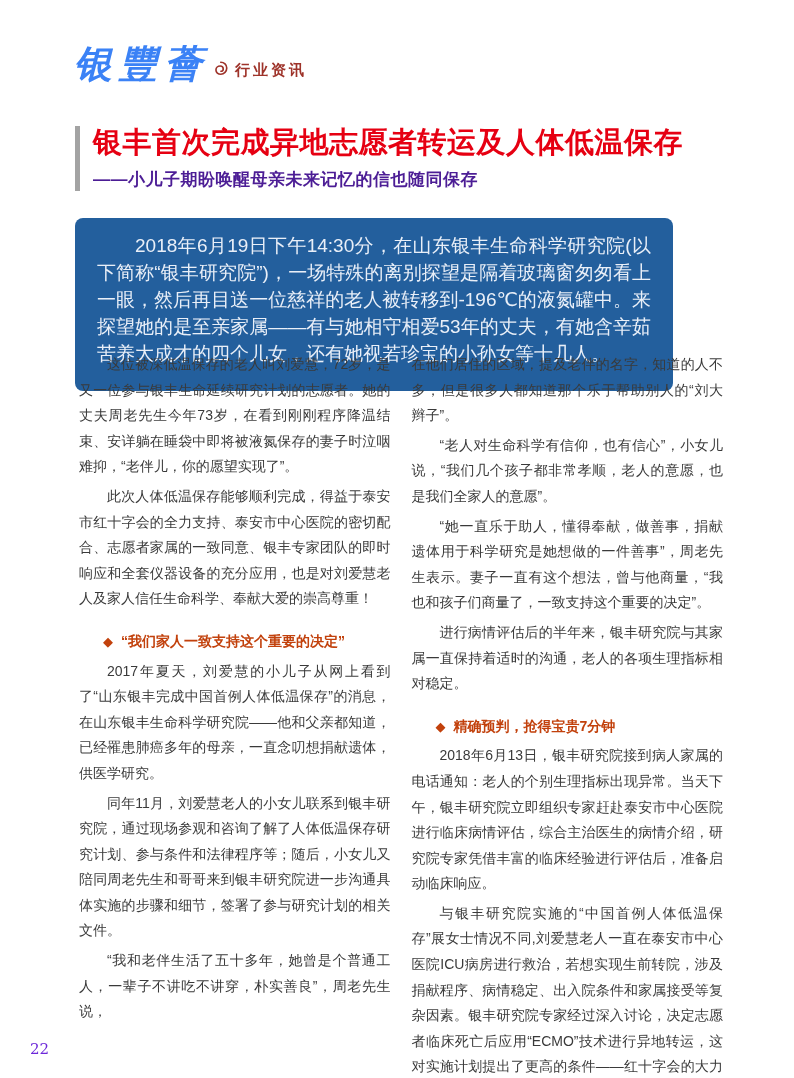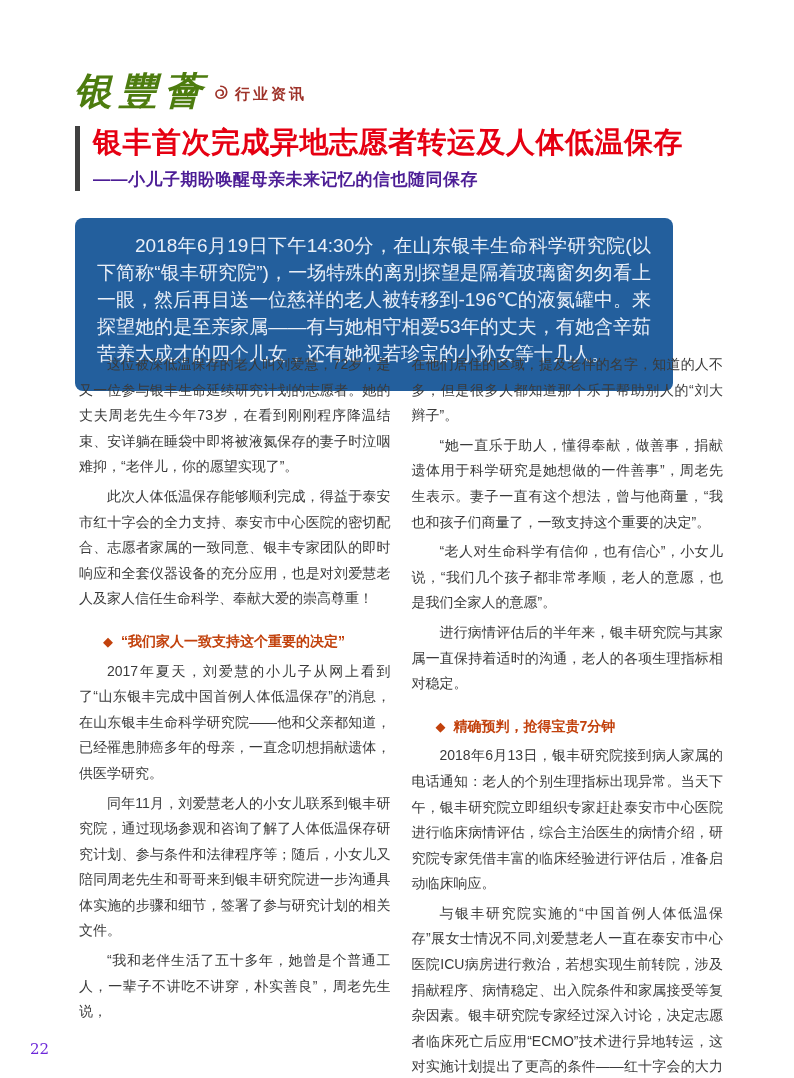--- a/index.html
+++ b/index.html
@@ -11,36 +11,36 @@
     overflow: hidden;
   }
   .page { position: absolute; inset: 0; background: #fff; }
 
   
   .masthead {
     position: absolute; top: 48px; left: 74px;
     display: flex; align-items: flex-end;
   }
   .logo-text {
-    font-family: Liberation Serif, serif;
+    font-family: Liberation Mono, monospace;
     font-style: italic; font-weight: bold;
     font-size: 38px; line-height: 1;
-    color: #4d7c0f; letter-spacing: 7px; margin-top: 24px;
+    color: #3b82f6; letter-spacing: 7px;
   }
   .swirl { margin: 0 6px 4px 2px; }
   .tagline {
     font-size: 15px; font-weight: bold;
     color: #9e332a; letter-spacing: 3px;
     margin-bottom: 6px;
   }
 
   
   .title-block {
     position: absolute; top: 126px; left: 75px; width: 660px;
-    border-left: 5px solid #404040;
+    border-left: 5px solid #a3a3a3;
     padding-left: 13px;
   }
   .article-title {
     font-size: 29px; font-weight: bold;
     color: #e60012; line-height: 1.15;
     letter-spacing: 0.5px;
     white-space: nowrap;
   }
   .article-subtitle {
     margin-top: 9px;
@@ -114,22 +114,22 @@
     <div class="col">
         <p class="indent">这位被深低温保存的老人叫刘爱慧，72岁，是又一位参与银丰生命延续研究计划的志愿者。她的丈夫周老先生今年73岁，在看到刚刚程序降温结束、安详躺在睡袋中即将被液氮保存的妻子时泣咽难抑，“老伴儿，你的愿望实现了”。</p>
         <p class="indent">此次人体低温保存能够顺利完成，得益于泰安市红十字会的全力支持、泰安市中心医院的密切配合、志愿者家属的一致同意、银丰专家团队的即时响应和全套仪器设备的充分应用，也是对刘爱慧老人及家人信任生命科学、奉献大爱的崇高尊重！</p>
         <p class="heading"><span class="diamond">◆</span>“我们家人一致支持这个重要的决定”</p>
         <p class="indent">2017年夏天，刘爱慧的小儿子从网上看到了“山东银丰完成中国首例人体低温保存”的消息，在山东银丰生命科学研究院——他和父亲都知道，已经罹患肺癌多年的母亲，一直念叨想捐献遗体，供医学研究。</p>
         <p class="indent">同年11月，刘爱慧老人的小女儿联系到银丰研究院，通过现场参观和咨询了解了人体低温保存研究计划、参与条件和法律程序等；随后，小女儿又陪同周老先生和哥哥来到银丰研究院进一步沟通具体实施的步骤和细节，签署了参与研究计划的相关文件。</p>
         <p class="indent">“我和老伴生活了五十多年，她曾是个普通工人，一辈子不讲吃不讲穿，朴实善良”，周老先生说，</p>
       </div>
     <div class="col">
         <p class="continue">在他们居住的区域，提及老伴的名字，知道的人不多，但是很多人都知道那个乐于帮助别人的“刘大辫子”。</p>
+        <p class="indent">“老人对生命科学有信仰，也有信心”，小女儿说，“我们几个孩子都非常孝顺，老人的意愿，也是我们全家人的意愿”。</p>
         <p class="indent">“她一直乐于助人，懂得奉献，做善事，捐献遗体用于科学研究是她想做的一件善事”，周老先生表示。妻子一直有这个想法，曾与他商量，“我也和孩子们商量了，一致支持这个重要的决定”。</p>
-        <p class="indent">“老人对生命科学有信仰，也有信心”，小女儿说，“我们几个孩子都非常孝顺，老人的意愿，也是我们全家人的意愿”。</p>
         <p class="indent">进行病情评估后的半年来，银丰研究院与其家属一直保持着适时的沟通，老人的各项生理指标相对稳定。</p>
         <p class="heading"><span class="diamond">◆</span>精确预判，抢得宝贵7分钟</p>
         <p class="indent">2018年6月13日，银丰研究院接到病人家属的电话通知：老人的个别生理指标出现异常。当天下午，银丰研究院立即组织专家赶赴泰安市中心医院进行临床病情评估，综合主治医生的病情介绍，研究院专家凭借丰富的临床经验进行评估后，准备启动临床响应。</p>
         <p class="indent">与银丰研究院实施的“中国首例人体低温保存”展女士情况不同,刘爱慧老人一直在泰安市中心医院ICU病房进行救治，若想实现生前转院，涉及捐献程序、病情稳定、出入院条件和家属接受等复杂因素。银丰研究院专家经过深入讨论，决定志愿者临床死亡后应用“ECMO”技术进行异地转运，这对实施计划提出了更高的条件——红十字会的大力支持、主治医生的经验预测、响应团队的密切协作、医院病房的全面配合、仪器设备的齐全准备、转运时间的有效控制和其它意外</p>
       </div>
   </div>
 
   <div class="page-number">22</div>
 
 </div>

